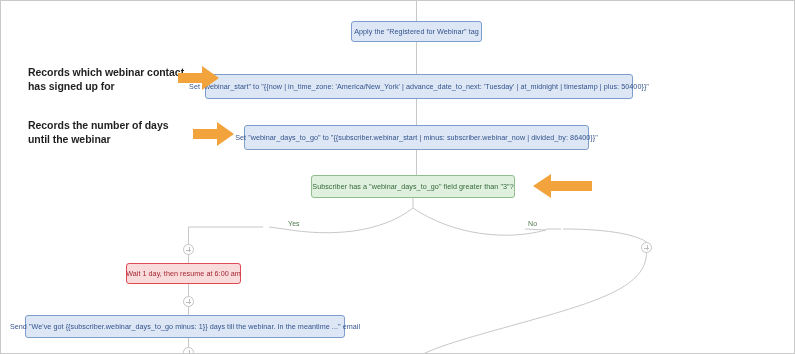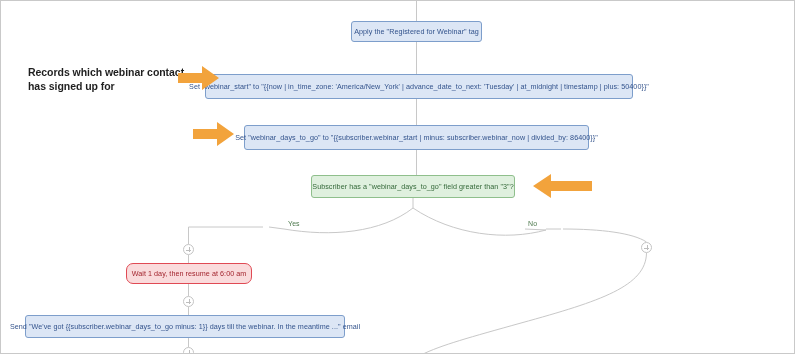--- a/index.html
+++ b/index.html
@@ -53,21 +53,21 @@
     background: #fadbdc;
     border-color: #e04a54;
     color: #a3262f;
   }
 
   
   #node-apply-tag      { left: 350px; top: 20px;  width: 131px; height: 21px; }
   #node-set-start      { left: 204px; top: 73px;  width: 428px; height: 25px; }
   #node-set-days       { left: 243px; top: 124px; width: 345px; height: 25px; }
   #node-condition      { left: 310px; top: 174px; width: 204px; height: 23px; }
-  #node-wait           { left: 125px; top: 262px; width: 126px; height: 21px; border-radius: 7px; }
+  #node-wait           { left: 125px; top: 262px; width: 115px; height: 21px; }
   #node-send-email     { left: 24px;  top: 314px; width: 320px; height: 23px; }
 
   
   .branch-label {
     position: absolute;
     font-size: 7px;
     color: #4e7a4e;
     letter-spacing: 0.1px;
   }
   #label-yes { left: 287px; top: 219px; }
@@ -188,20 +188,21 @@
   <div class="plus-node" id="plus-right"></div>
   <div class="plus-node" id="plus-mid"></div>
   <div class="plus-node" id="plus-bottom"></div>
 
   <div class="annotation" id="anno-left-1">Records which webinar contact has signed up for</div>
 
   <svg class="arrow" id="arrow-1" viewBox="0 0 42 26" xmlns="http://www.w3.org/2000/svg">
     <path d="M 0 8 L 24 8 L 24 1 L 41 13 L 24 25 L 24 18 L 0 18 Z" fill="#f2a33c"></path>
   </svg>
 
+  <div class="annotation" id="anno-left-2">Records the number of days until the webinar</div>
 
   <svg class="arrow" id="arrow-2" viewBox="0 0 42 26" xmlns="http://www.w3.org/2000/svg">
     <path d="M 0 8 L 24 8 L 24 1 L 41 13 L 24 25 L 24 18 L 0 18 Z" fill="#f2a33c"></path>
   </svg>
 
 
   <svg class="arrow" id="arrow-3" viewBox="0 0 60 26" xmlns="http://www.w3.org/2000/svg">
     <path d="M 60 8 L 19 8 L 19 1 L 1 13 L 19 25 L 19 18 L 60 18 Z" fill="#f2a33c"></path>
   </svg>
 

